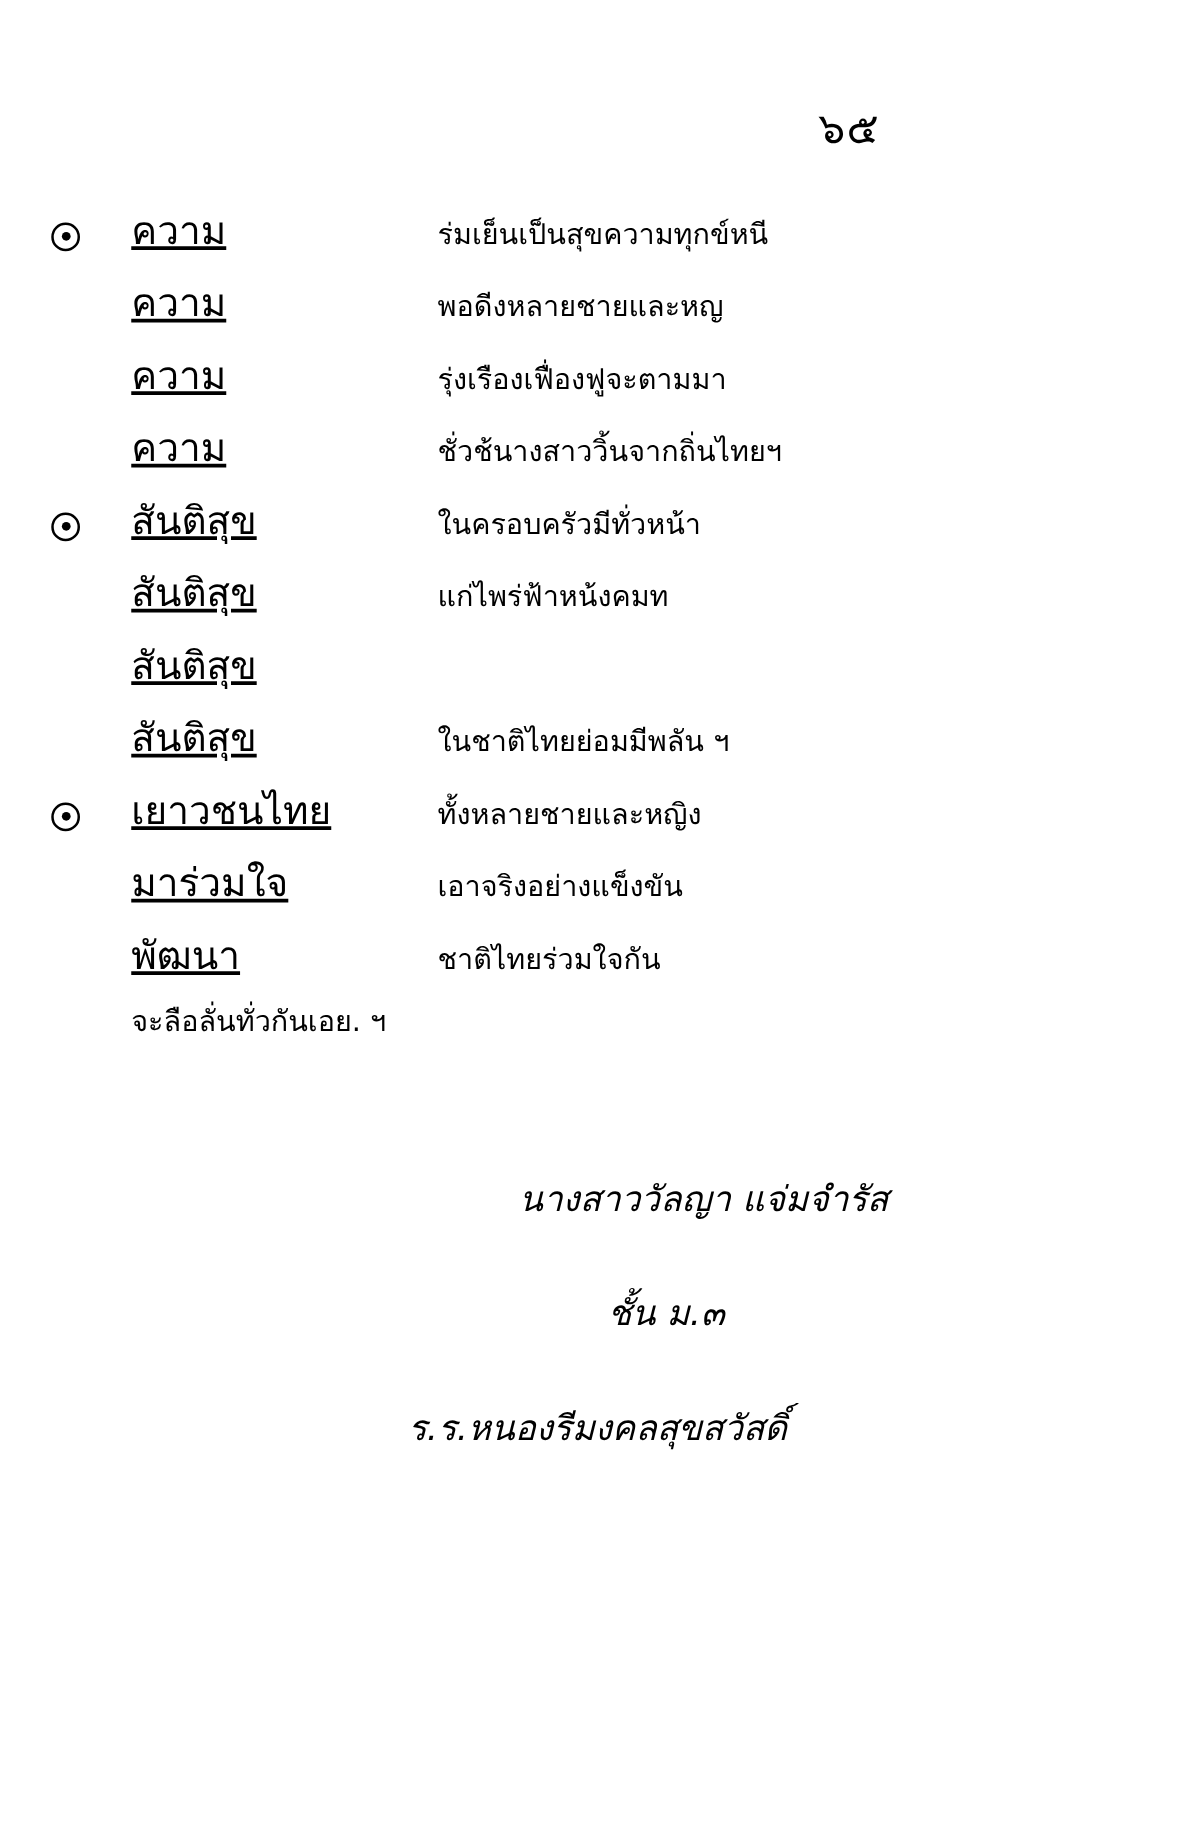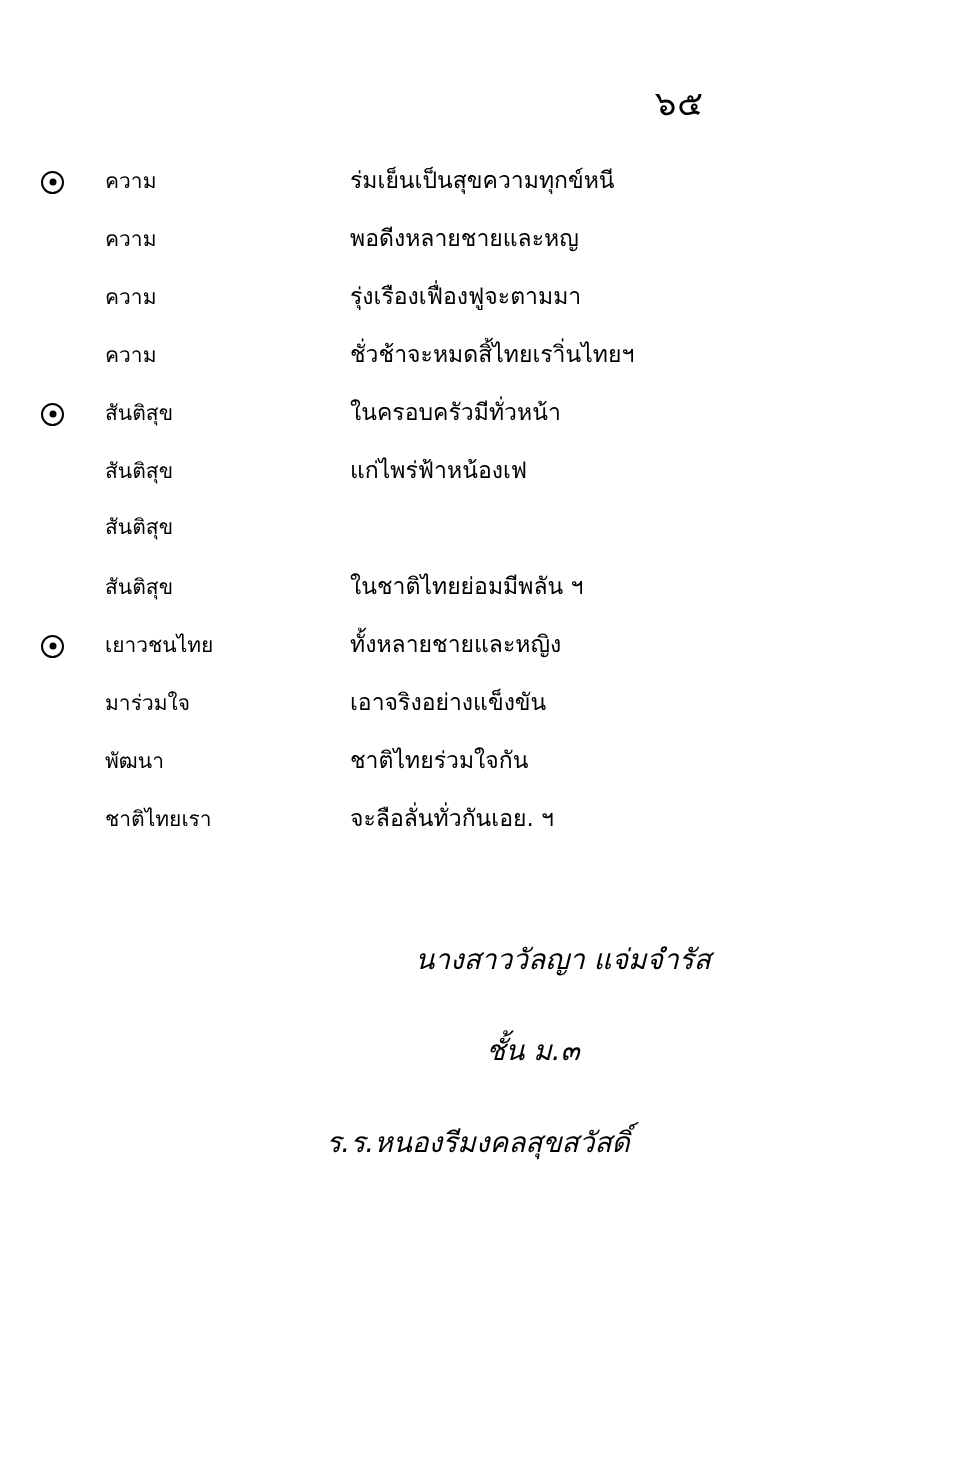--- a/index.html
+++ b/index.html
@@ -71,22 +71,23 @@
     width: 7px;
     height: 7px;
     background: #000;
     border-radius: 50%;
     transform: translate(-50%, -50%);
   }
 
   .lead-cell {
     width: 245px;
     flex: 0 0 245px;
-    font-size: 21px;
+    font-size: 31px;
     line-height: 1.25;
+    text-decoration: underline;
   }
 
   .text-cell {
     flex: 1 1 auto;
     font-size: 23px;
     line-height: 1.25;
   }
 
   .signature {
     position: absolute;
@@ -129,36 +130,36 @@
         <div class="text-cell">พอดีงหลายชายและหญ</div>
       </div>
       <div class="verse-row">
         <div class="bullet-cell"></div>
         <div class="lead-cell">ความ</div>
         <div class="text-cell">รุ่งเรืองเฟื่องฟูจะตามมา</div>
       </div>
       <div class="verse-row">
         <div class="bullet-cell"></div>
         <div class="lead-cell">ความ</div>
-        <div class="text-cell">ชั่วช้าจะหมดสิ้ไทยเราิ่นไทยฯ</div>
+        <div class="text-cell">ชั่วช้นางสาววิ้นจากถิ่นไทยฯ</div>
       </div>
     </div>
 
     <div class="stanza">
       <div class="verse-row">
         <div class="bullet-cell">
           <span class="bullet"></span>
         </div>
         <div class="lead-cell">สันติสุข</div>
         <div class="text-cell">ในครอบครัวมีทั่วหน้า</div>
       </div>
       <div class="verse-row">
         <div class="bullet-cell"></div>
         <div class="lead-cell">สันติสุข</div>
-        <div class="text-cell">แก่ไพร่ฟ้าหน้องเฟ</div>
+        <div class="text-cell">แก่ไพร่ฟ้าหน้งคมท</div>
       </div>
       <div class="verse-row">
         <div class="bullet-cell"></div>
         <div class="lead-cell">สันติสุข</div>
       </div>
       <div class="verse-row">
         <div class="bullet-cell"></div>
         <div class="lead-cell">สันติสุข</div>
         <div class="text-cell">ในชาติไทยย่อมมีพลัน ฯ</div>
       </div>
@@ -177,21 +178,20 @@
         <div class="lead-cell">มาร่วมใจ</div>
         <div class="text-cell">เอาจริงอย่างแข็งขัน</div>
       </div>
       <div class="verse-row">
         <div class="bullet-cell"></div>
         <div class="lead-cell">พัฒนา</div>
         <div class="text-cell">ชาติไทยร่วมใจกัน</div>
       </div>
       <div class="verse-row">
         <div class="bullet-cell"></div>
-        <div class="lead-cell">ชาติไทยเรา</div>
         <div class="text-cell">จะลือลั่นทั่วกันเอย. ฯ</div>
       </div>
     </div>
 
   </div>
 
   <div class="signature">
     <div class="sig-line sig-name">นางสาววัลญา  แจ่มจำรัส</div>
     <div class="sig-line sig-class">ชั้น  ม.๓</div>
     <div class="sig-line sig-school">ร.ร.หนองรีมงคลสุขสวัสดิ์</div>

